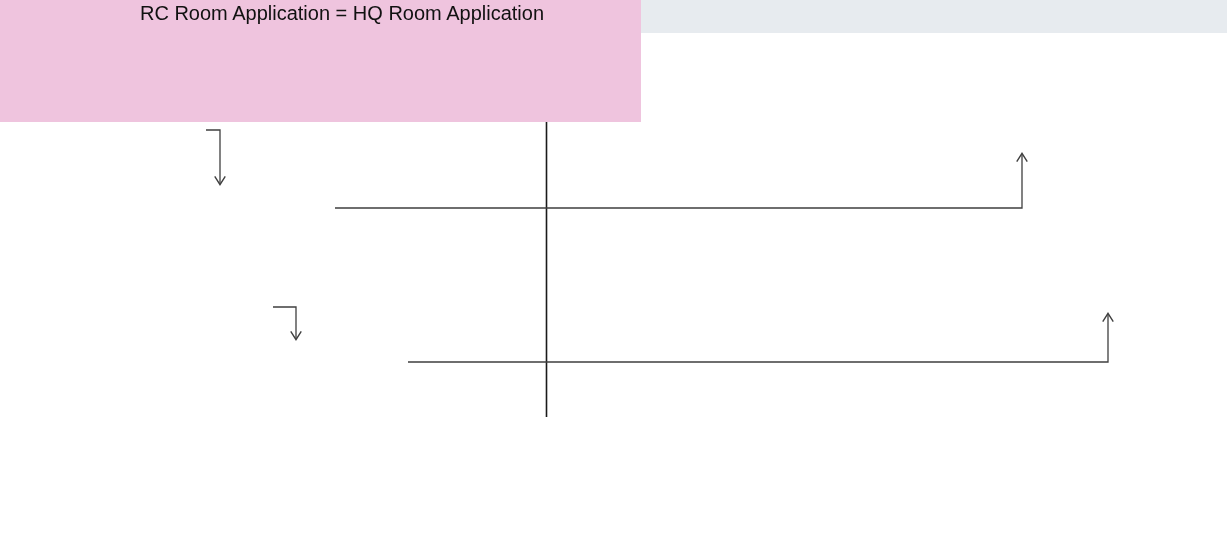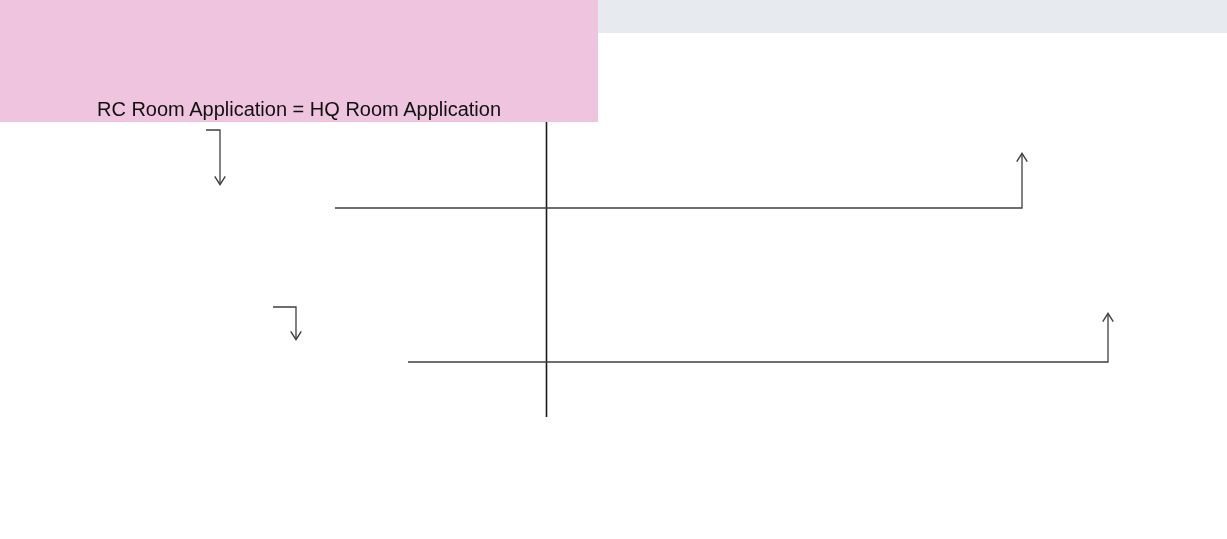--- a/index.html
+++ b/index.html
@@ -24,24 +24,25 @@
   }
   .header-label {
     top: 8; height: 33px;
     display: flex; align-items: center; justify-content: center;
     font-size: 19px;
   }
   .header-label.left  { left: 0;   width: 546px; }
   .header-label.right { left: 547; width: 680px; }
   
   .box {
-    display: flex; align-items: flex-end; justify-content: center;
+    display: flex; align-items: flex-start; justify-content: center;
     font-size: 19px;
     text-align: center;
     line-height: 1.3;
+    padding-left: 43px;
   }
   .box.bluegray { background: #bcc9d5; }
   .box.peach    { background: #fce5cd; }
   .box.palegreen{ background: #e9efda; }
   .box.palegreen2{ background: #e9edd5; }
   .box.olive    { background: #c3d69b; flex-direction: column; }
   .box.pink     { background: #efc4de; font-size: 20px; }
   .alias { font-style: italic; }
   
   #room-box     { left: 40;  top: 112; width: 166px; height: 36px; }

